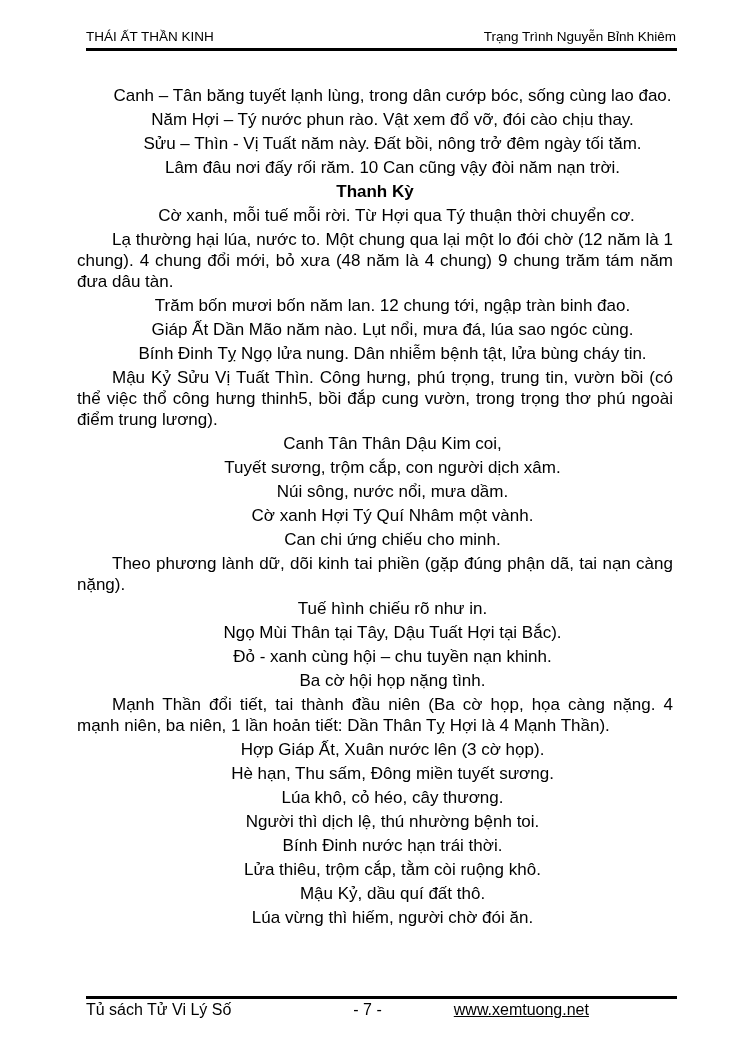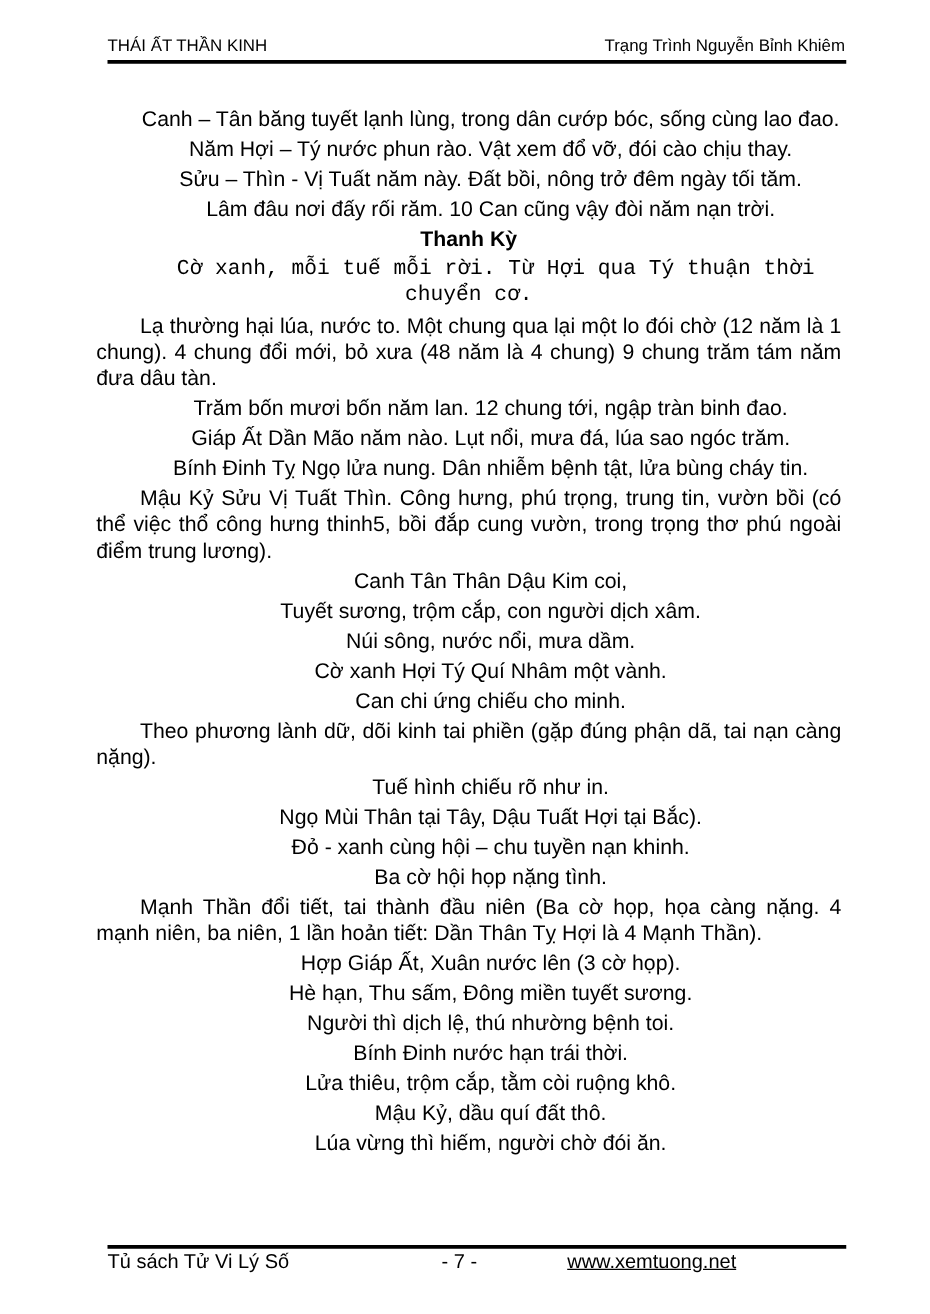--- a/index.html
+++ b/index.html
@@ -38,21 +38,21 @@
     font-size: 17px;
     line-height: 21px;
   }
   .para {
     margin: 0 0 3px 0;
     text-indent: 35px;
     text-align: center;
   }
   .para.heading { font-weight: bold; text-indent: 0; }
   .para.justify { text-align: justify; }
-  .para.indent-extra { text-indent: 43px; font-family: Liberation Mono, monospace; }
+  .para.indent-extra { text-indent: 43px; }
   .footer {
     position: absolute;
     top: 1001px; left: 86px; width: 591px;
     display: grid;
     grid-template-columns: 1fr auto 1fr;
     align-items: baseline;
     font-size: 16px;
     line-height: 17px;
     white-space: nowrap;
   }
@@ -75,36 +75,37 @@
 
   <div class="doc-body">
       <p class="para indent">Canh – Tân băng tuyết lạnh lùng, trong dân cướp bóc, sống cùng lao đao.</p>
       <p class="para indent">Năm Hợi – Tý nước phun rào. Vật xem đổ vỡ, đói cào chịu thay.</p>
       <p class="para indent">Sửu – Thìn - Vị Tuất năm này. Đất bồi, nông trở đêm ngày tối tăm.</p>
       <p class="para indent">Lâm đâu nơi đấy rối răm. 10 Can cũng vậy đòi năm nạn trời.</p>
       <p class="para heading">Thanh Kỳ</p>
       <p class="para indent-extra">Cờ xanh, mỗi tuế mỗi rời. Từ Hợi qua Tý thuận thời chuyển cơ.</p>
       <p class="para justify">Lạ thường hại lúa, nước to. Một chung qua lại một lo đói chờ (12 năm là 1 chung). 4 chung đổi mới, bỏ xưa (48 năm là 4 chung) 9 chung trăm tám năm đưa dâu tàn.</p>
       <p class="para indent">Trăm bốn mươi bốn năm lan. 12 chung tới, ngập tràn binh đao.</p>
-      <p class="para indent">Giáp Ất Dần Mão năm nào. Lụt nổi, mưa đá, lúa sao ngóc trăm.</p>
+      <p class="para indent">Giáp Ất Dần Mão năm nào. Lụt nổi, mưa đá, lúa sao ngóc cùng.</p>
       <p class="para indent">Bính Đinh Tỵ Ngọ lửa nung. Dân nhiễm bệnh tật, lửa bùng cháy tin.</p>
       <p class="para justify">Mậu Kỷ Sửu Vị Tuất Thìn. Công hưng, phú trọng, trung tin, vườn bồi (có thể việc thổ công hưng thinh5, bồi đắp cung vườn, trong trọng thơ phú ngoài điểm trung lương).</p>
       <p class="para indent">Canh Tân Thân Dậu Kim coi,</p>
       <p class="para indent">Tuyết sương, trộm cắp, con người dịch xâm.</p>
       <p class="para indent">Núi sông, nước nổi, mưa dầm.</p>
       <p class="para indent">Cờ xanh Hợi Tý Quí Nhâm một vành.</p>
       <p class="para indent">Can chi ứng chiếu cho minh.</p>
       <p class="para justify">Theo phương lành dữ, dõi kinh tai phiền (gặp đúng phận dã, tai nạn càng nặng).</p>
       <p class="para indent">Tuế hình chiếu rõ như in.</p>
       <p class="para indent">Ngọ Mùi Thân tại Tây, Dậu Tuất Hợi tại Bắc).</p>
       <p class="para indent">Đỏ - xanh cùng hội – chu tuyền nạn khinh.</p>
       <p class="para indent">Ba cờ hội họp nặng tình.</p>
       <p class="para justify">Mạnh Thần đổi tiết, tai thành đầu niên (Ba cờ họp, họa càng nặng. 4 mạnh niên, ba niên, 1 lần hoản tiết: Dần Thân Tỵ Hợi là 4 Mạnh Thần).</p>
       <p class="para indent">Hợp Giáp Ất, Xuân nước lên (3 cờ họp).</p>
       <p class="para indent">Hè hạn, Thu sấm, Đông miền tuyết sương.</p>
+      <p class="para indent">Lúa khô, cỏ héo, cây thương.</p>
       <p class="para indent">Người thì dịch lệ, thú nhường bệnh toi.</p>
       <p class="para indent">Bính Đinh nước hạn trái thời.</p>
       <p class="para indent">Lửa thiêu, trộm cắp, tằm còi ruộng khô.</p>
       <p class="para indent">Mậu Kỷ, dầu quí đất thô.</p>
       <p class="para indent">Lúa vừng thì hiếm, người chờ đói ăn.</p>
     </div>
 
   <div class="rule rule-footer"></div>
 
   <div class="footer">

